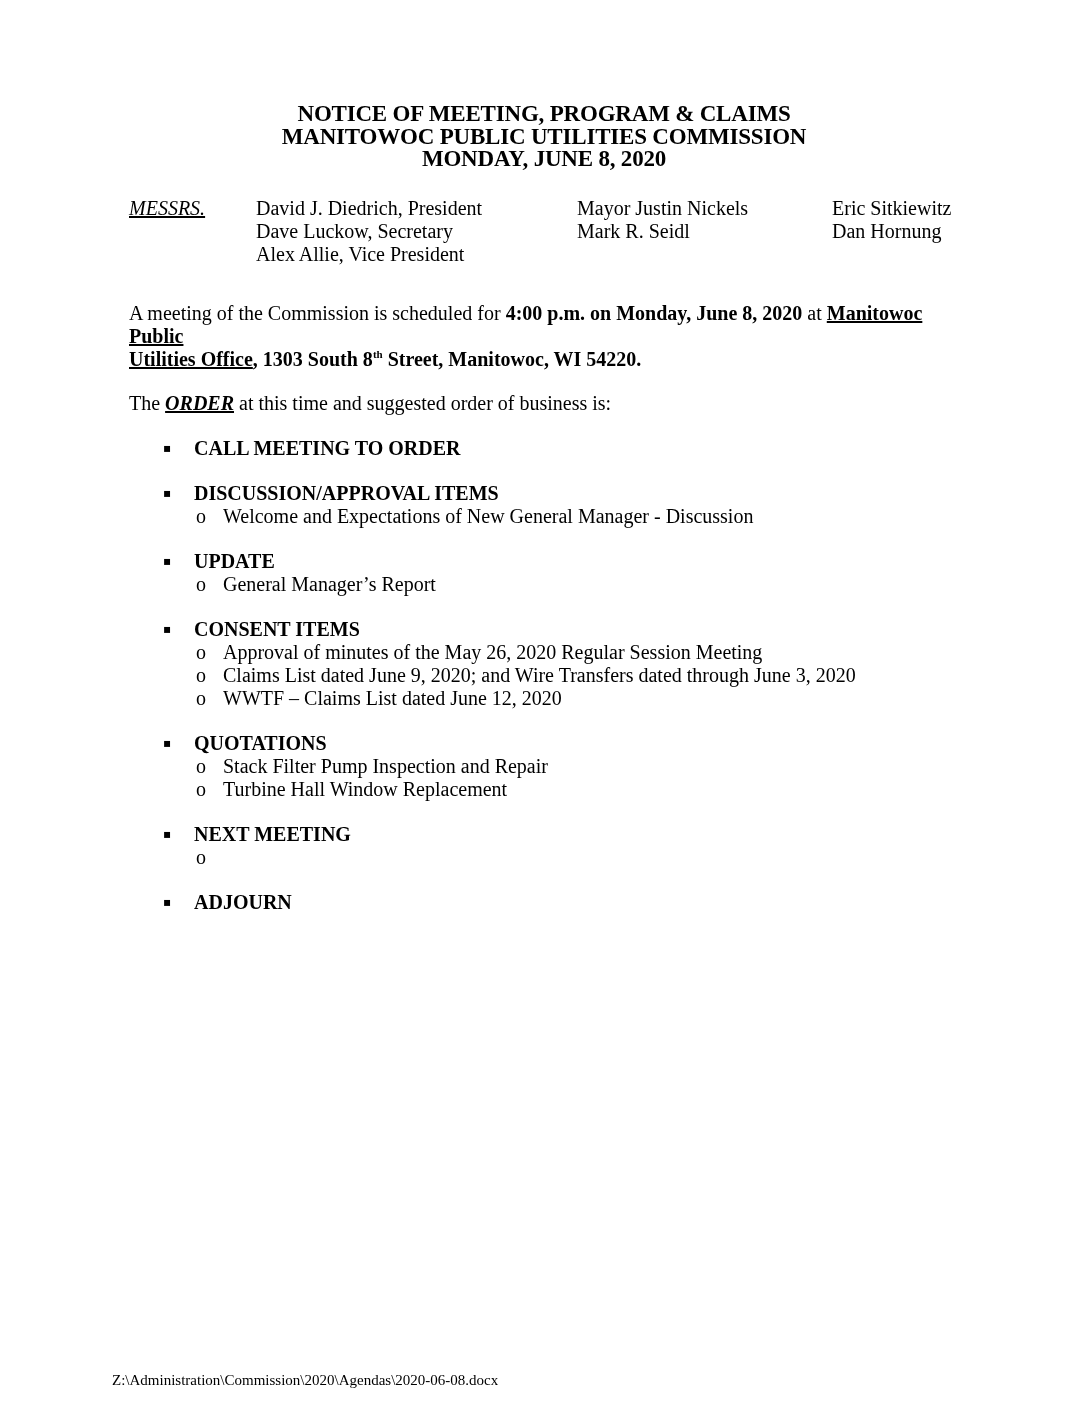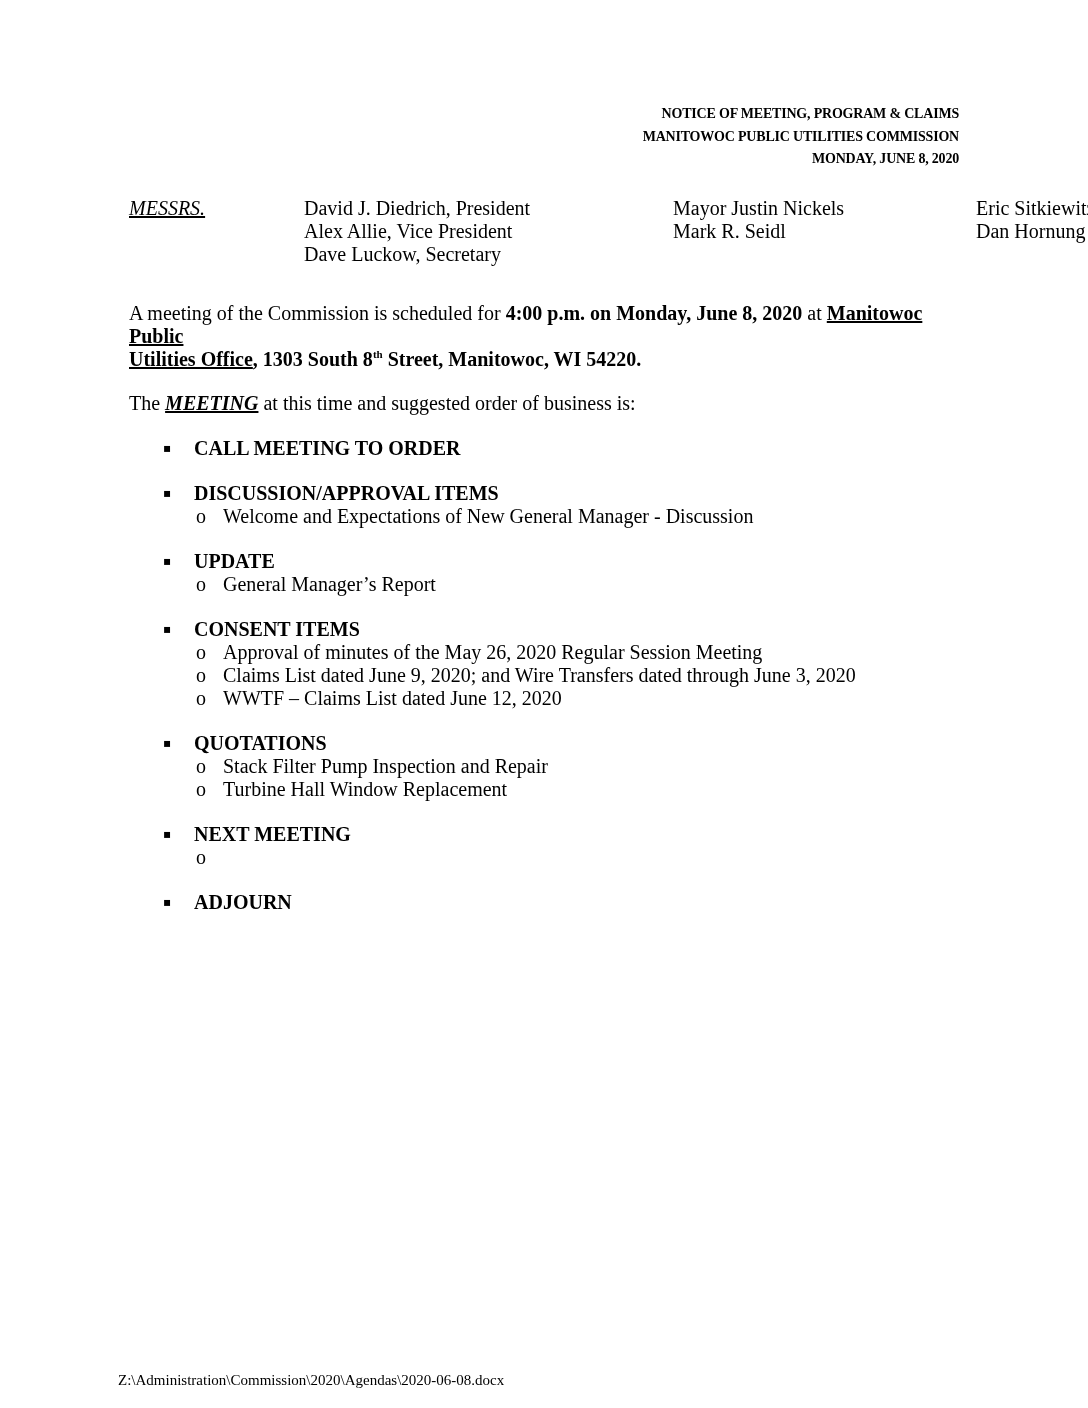--- a/index.html
+++ b/index.html
@@ -13,32 +13,31 @@
     height: 1408px;
     background: #ffffff;
     color: #000000;
     font-family: "Liberation Serif", serif;
     overflow: hidden;
   }
   .content {
     padding: 103px 129px 0 129px;
   }
   .title-block {
-    text-align: right;
+    text-align: center;
     font-weight: bold;
-    font-size: 14px;
+    font-size: 23px;
     line-height: 22.5px;
     letter-spacing: -0.2px;
   }
   .messrs-row {
     display: flex;
     margin-top: 26px;
     font-size: 20px;
     line-height: 23px;
-    gap: 48px;
   }
   .messrs-label-cell { width: 127px; flex: 0 0 127px; }
   .messrs-label {
     font-style: italic;
     text-decoration: underline;
   }
   .members-col-1 { width: 321px; flex: 0 0 321px; }
   .members-col-2 { width: 255px; flex: 0 0 255px; }
   .members-col-3 { flex: 1 1 auto; }
   .member-line { white-space: nowrap; }
@@ -77,21 +76,21 @@
   .agenda-item-row {
     display: flex;
     padding-left: 67px;
   }
   .circle-marker {
     flex: 0 0 27px;
     width: 27px;
   }
   .footer {
     position: absolute;
-    left: 118px;
+    left: 112px;
     top: 1371px;
     font-size: 15px;
     line-height: 18px;
   }
 </style>
 </head>
 <body>
 
 <div class="page">
   <div class="content">
@@ -101,40 +100,40 @@
       <div>MANITOWOC PUBLIC UTILITIES COMMISSION</div>
       <div>MONDAY, JUNE 8, 2020</div>
     </div>
 
     <div class="messrs-row">
       <div class="messrs-label-cell">
         <span class="messrs-label">MESSRS.</span>
       </div>
       <div class="members-col-1">
         <div class="member-line">David J. Diedrich, President</div>
+        <div class="member-line">Dave Luckow, Secretary</div>
         <div class="member-line">Alex Allie, Vice President</div>
-        <div class="member-line">Dave Luckow, Secretary</div>
       </div>
       <div class="members-col-2">
         <div class="member-line">Mayor Justin Nickels</div>
         <div class="member-line">Mark R. Seidl</div>
       </div>
       <div class="members-col-3">
         <div class="member-line">Eric Sitkiewitz</div>
         <div class="member-line">Dan Hornung</div>
       </div>
     </div>
 
     <div class="para">
       <span>A meeting of the Commission is scheduled for </span><span class="b">4:00 p.m. on Monday, June 8, 2020</span><span> at </span><span class="bu">Manitowoc Public</span><br>
       <span class="bu">Utilities Office</span><span class="b">, 1303 South 8</span><sup class="b">th</sup><span class="b"> Street, Manitowoc, WI 54220.</span>
     </div>
 
     <div class="agenda-intro">
-      <span>The </span><span class="bi-u">MEETING</span><span> at this time and suggested order of business is:</span>
+      <span>The </span><span class="bi-u">ORDER</span><span> at this time and suggested order of business is:</span>
     </div>
 
     <div class="agenda-list">
 
       <div class="agenda-section">
         <div class="agenda-heading-row">
           <span class="square-bullet">▪</span>
           <span>CALL MEETING TO ORDER</span>
         </div>
       </div>

